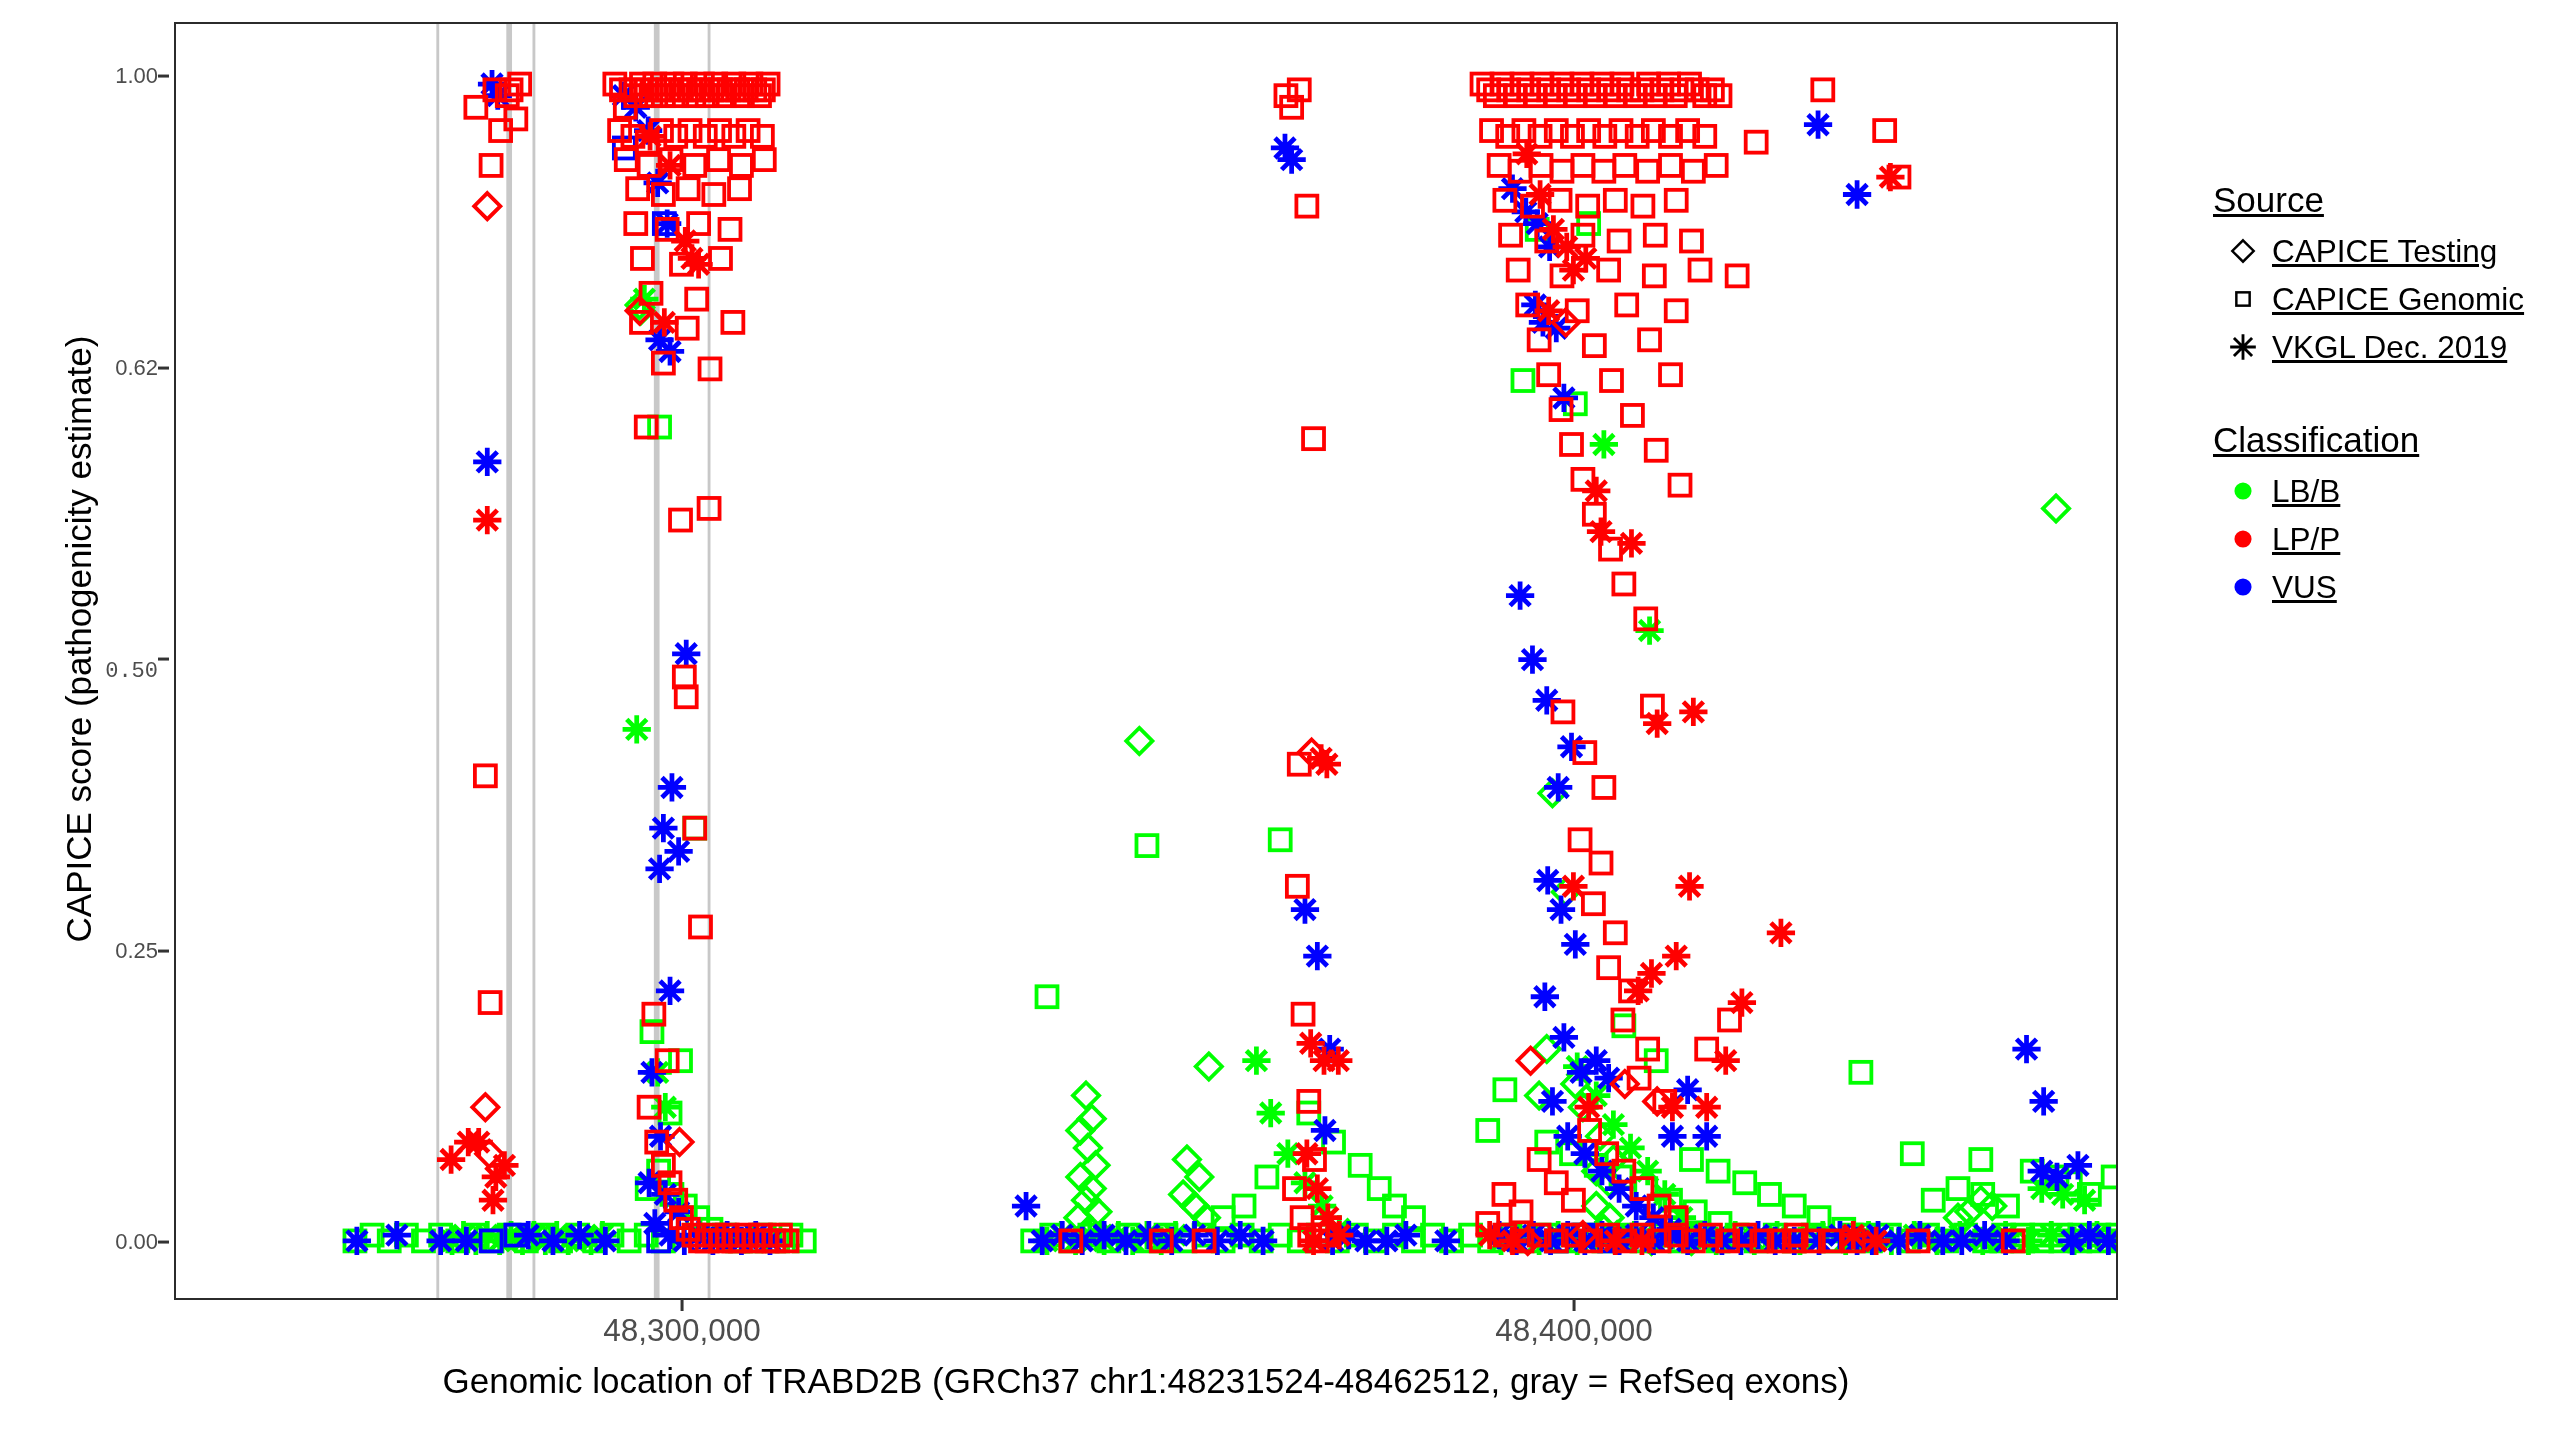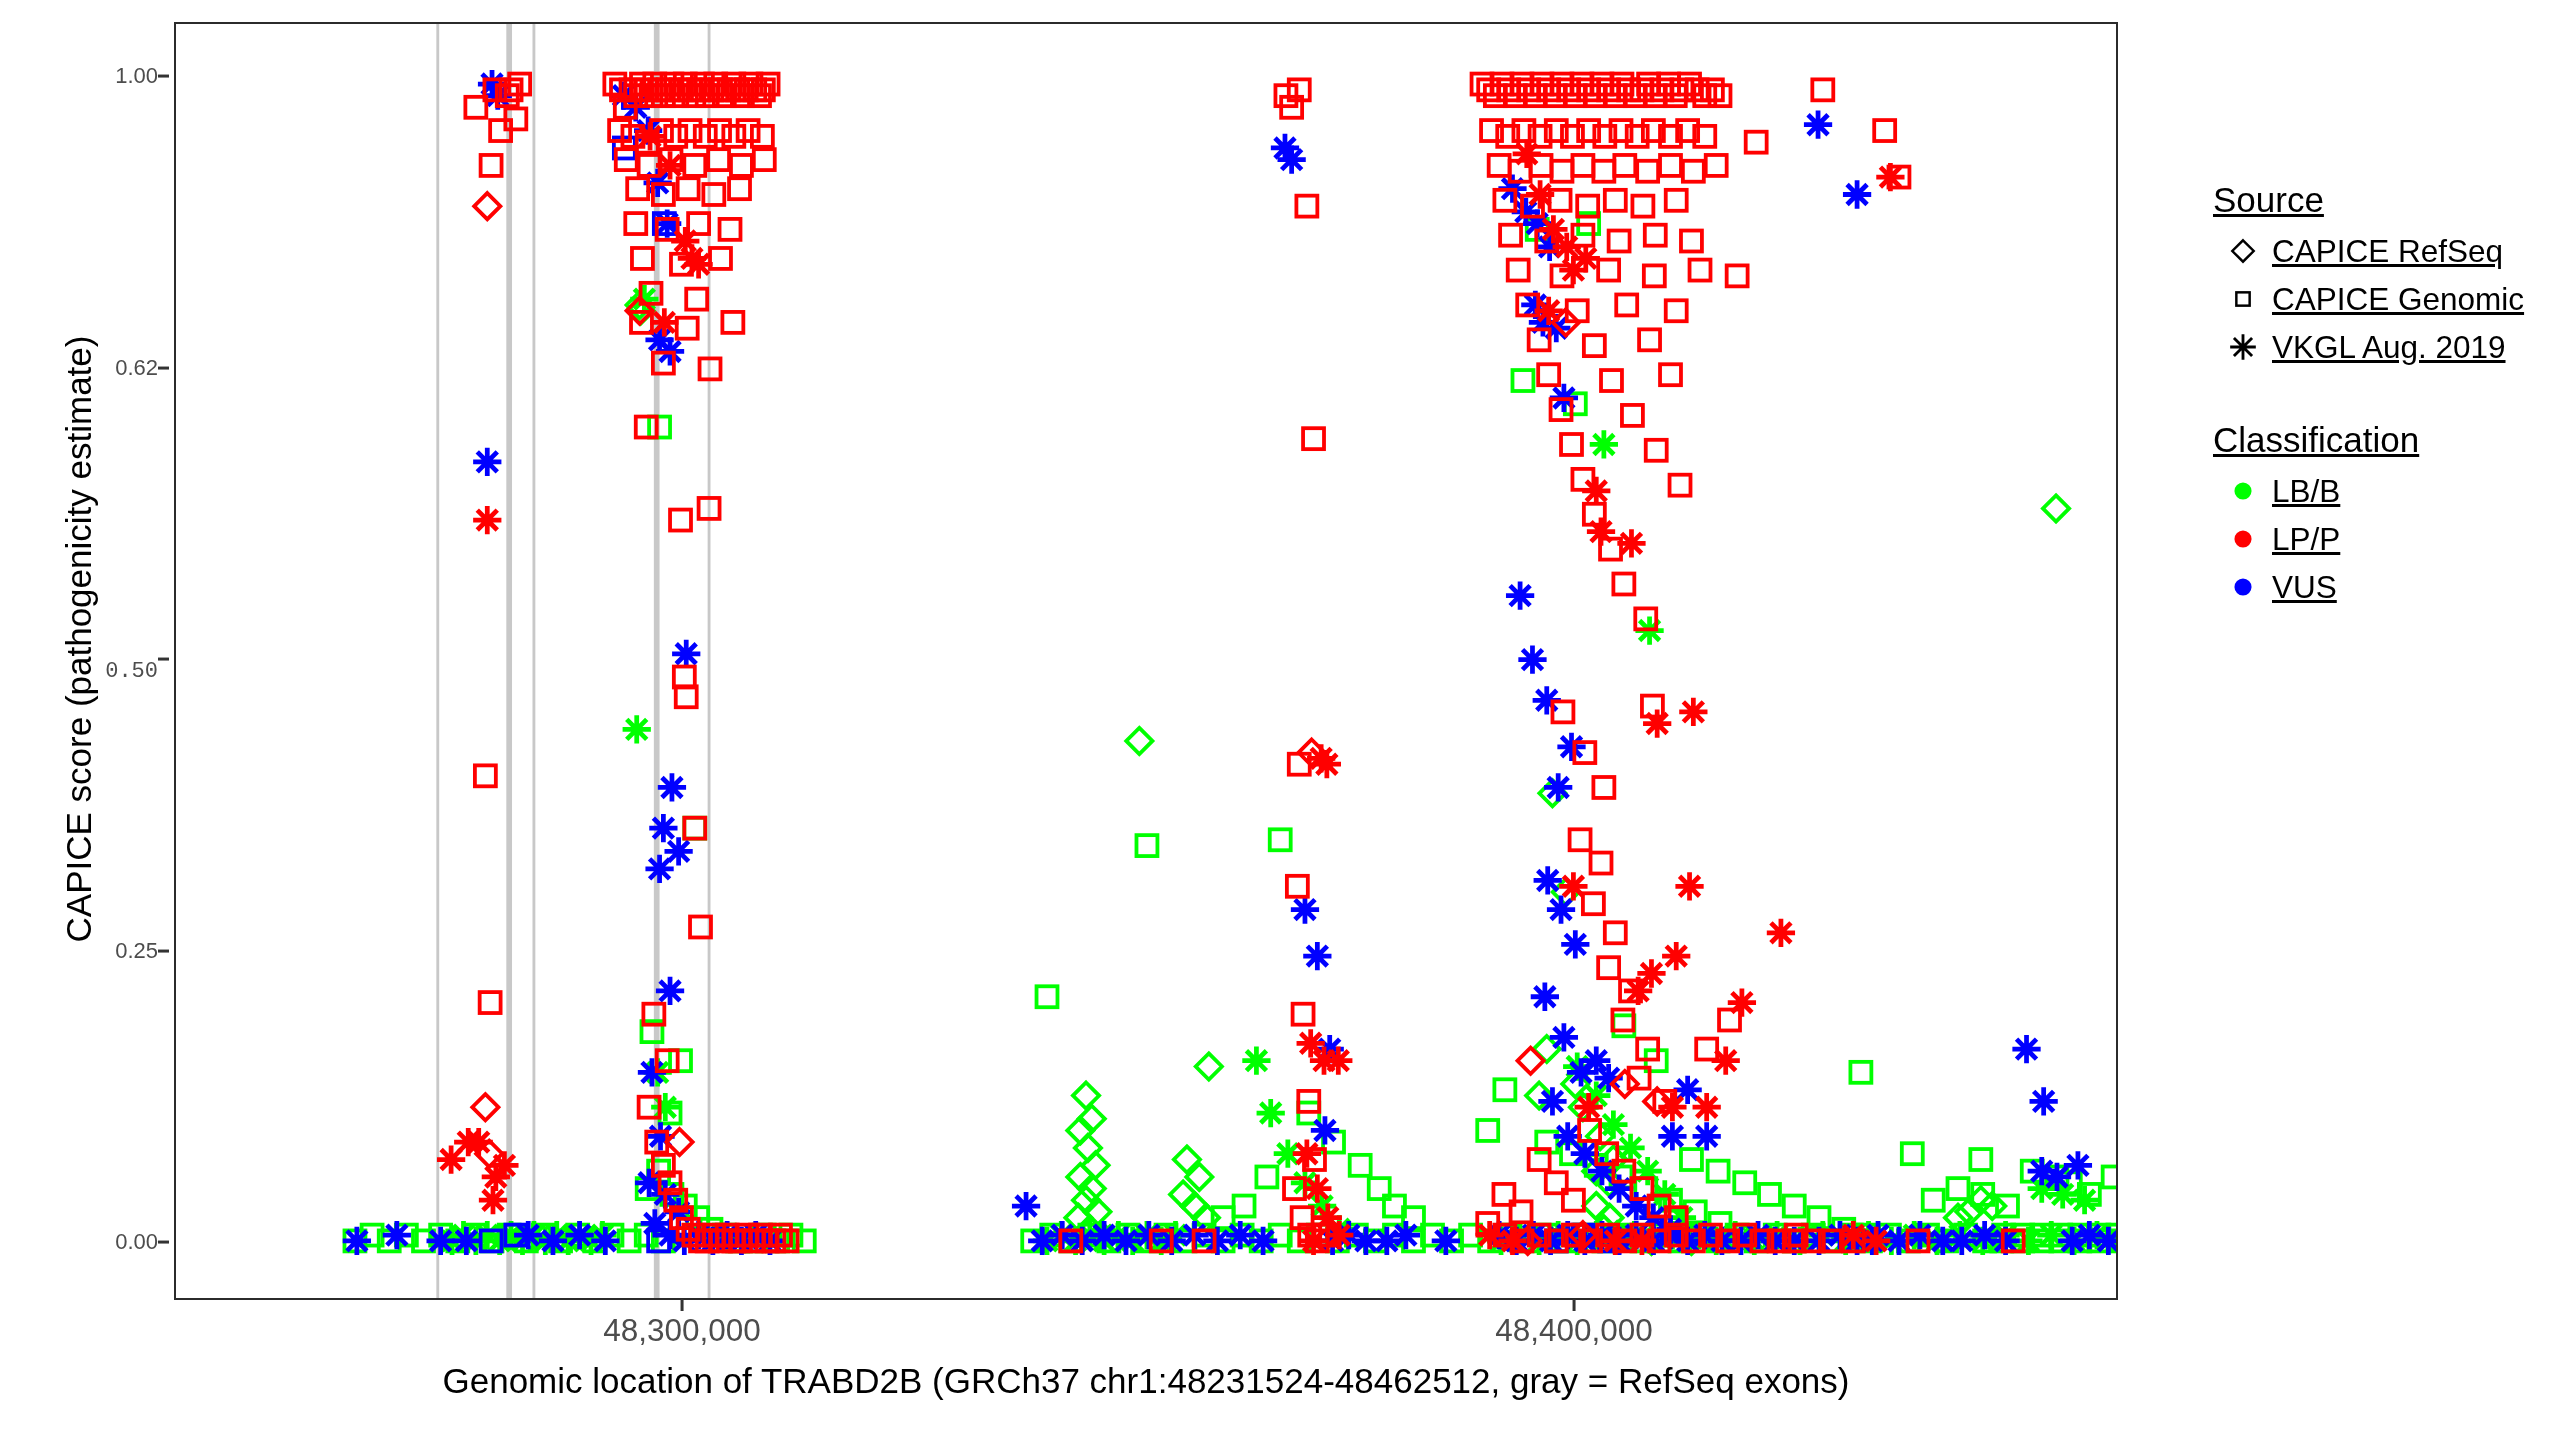--- a/index.html
+++ b/index.html
@@ -2474,41 +2474,41 @@
       <div class="legend-title">Source</div>
       <div id="legend-source-rows">
           <div class="legend-row">
             <div class="legend-key">
               <svg width="38" height="38" viewBox="0 0 40 40">
                 <g stroke="#000" fill="none" stroke-width="2.6">
                   <path d="M20 8.75L31.25 20L20 31.25L8.75 20Z"></path>
                 </g>
               </svg>
             </div>
-            <div class="legend-label">CAPICE RefSeq</div>
+            <div class="legend-label">CAPICE Testing</div>
           </div>
           <div class="legend-row">
             <div class="legend-key">
               <svg width="38" height="38" viewBox="0 0 40 40">
                 <g stroke="#000" fill="none" stroke-width="2.6">
                   <rect x="13" y="13" width="14" height="14"></rect>
                 </g>
               </svg>
             </div>
             <div class="legend-label">CAPICE Genomic</div>
           </div>
           <div class="legend-row">
             <div class="legend-key">
               <svg width="38" height="38" viewBox="0 0 40 40">
                 <g stroke="#000" fill="none" stroke-width="3">
                   <path d="M6.5 20L33.5 20M20 6.5L20 33.5M10.45415 10.45415L29.54585 29.54585M10.45415 29.54585L29.54585 10.45415" stroke-linecap="butt"></path>
                 </g>
               </svg>
             </div>
-            <div class="legend-label">VKGL Aug. 2019</div>
+            <div class="legend-label">VKGL Dec. 2019</div>
           </div>
         </div>
     </div>
 
     <div class="legend-block">
       <div class="legend-title">Classification</div>
       <div id="legend-class-rows">
           <div class="legend-row">
             <div class="legend-key">
               <svg width="38" height="38" viewBox="0 0 40 40">

